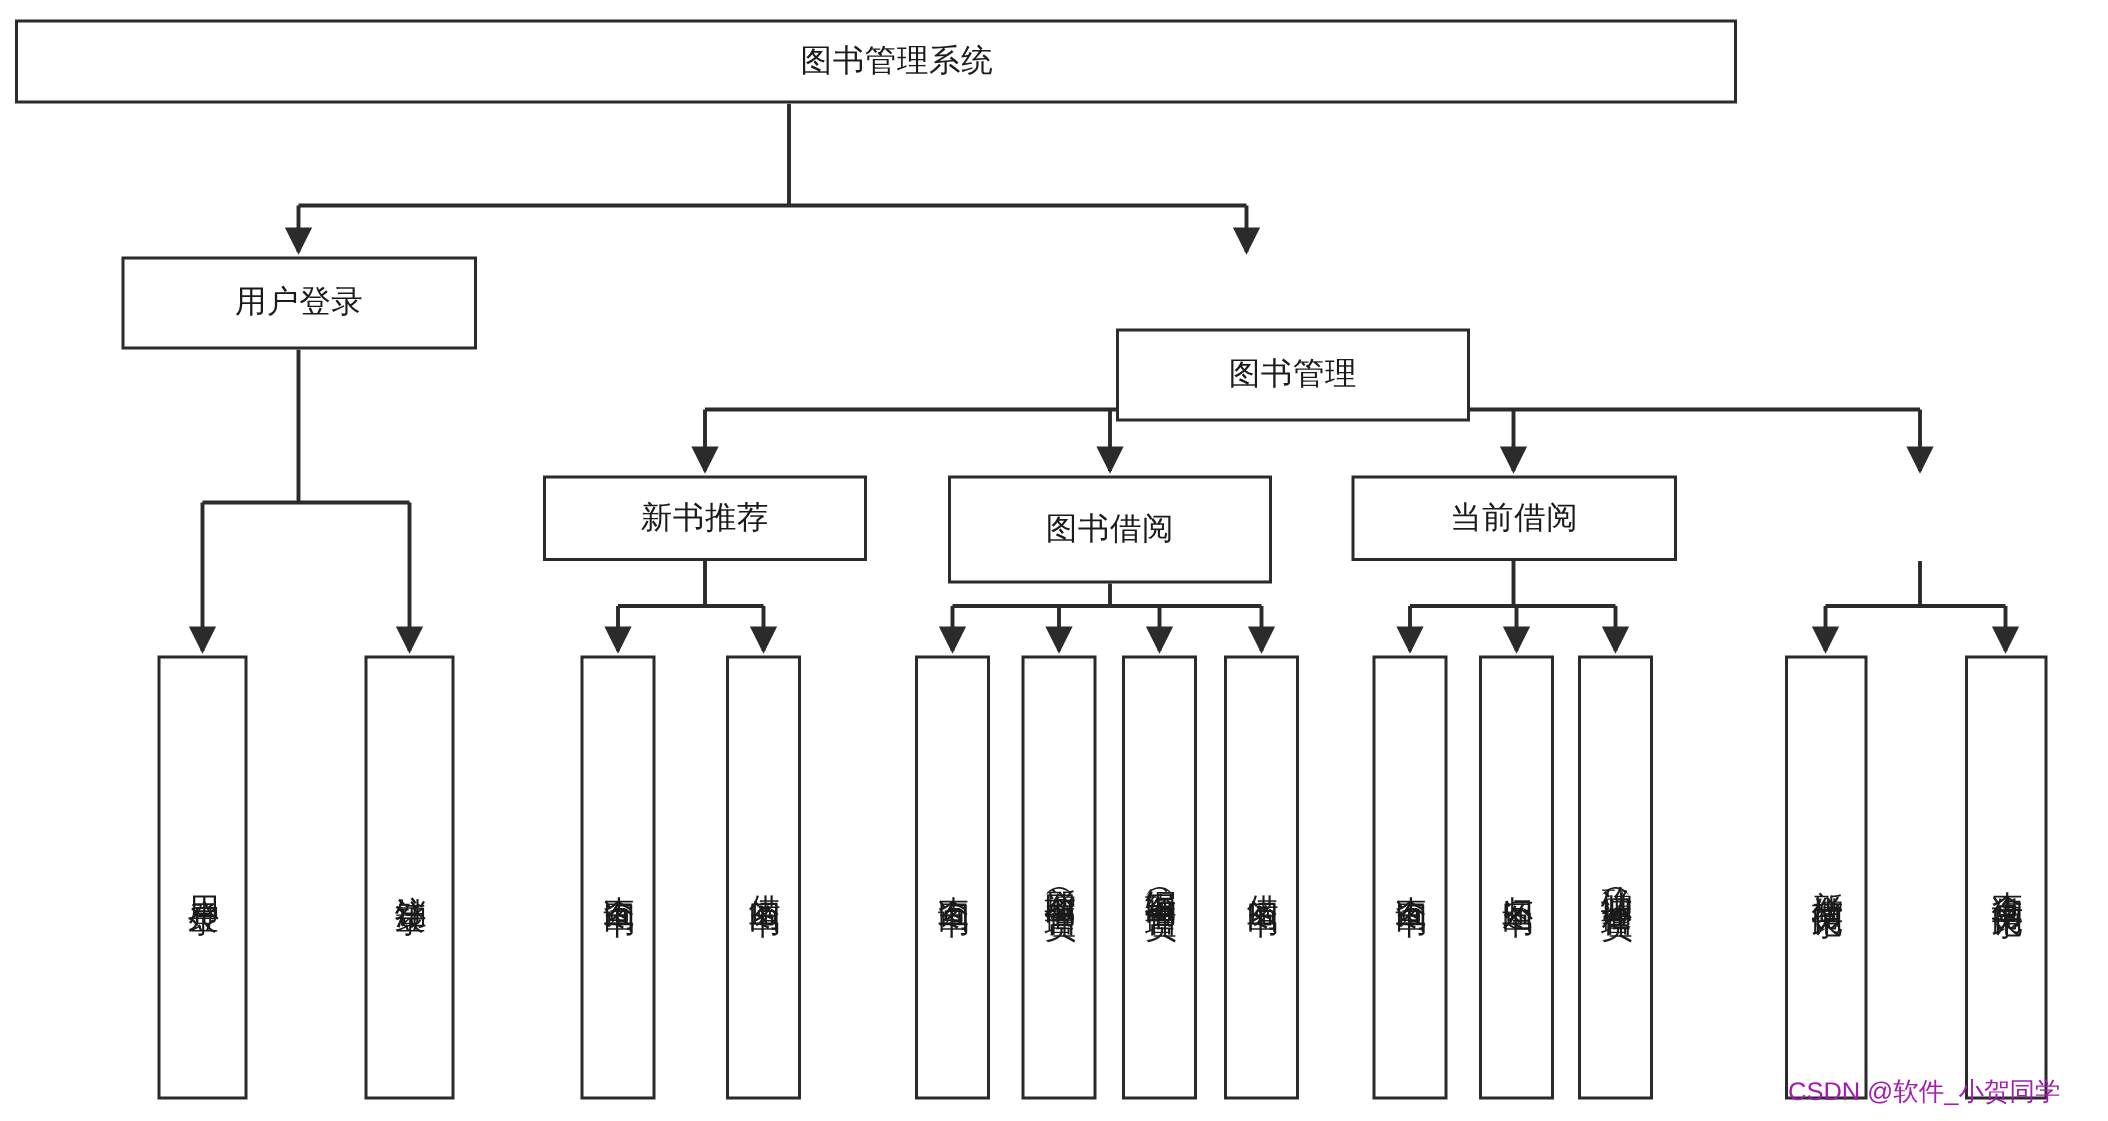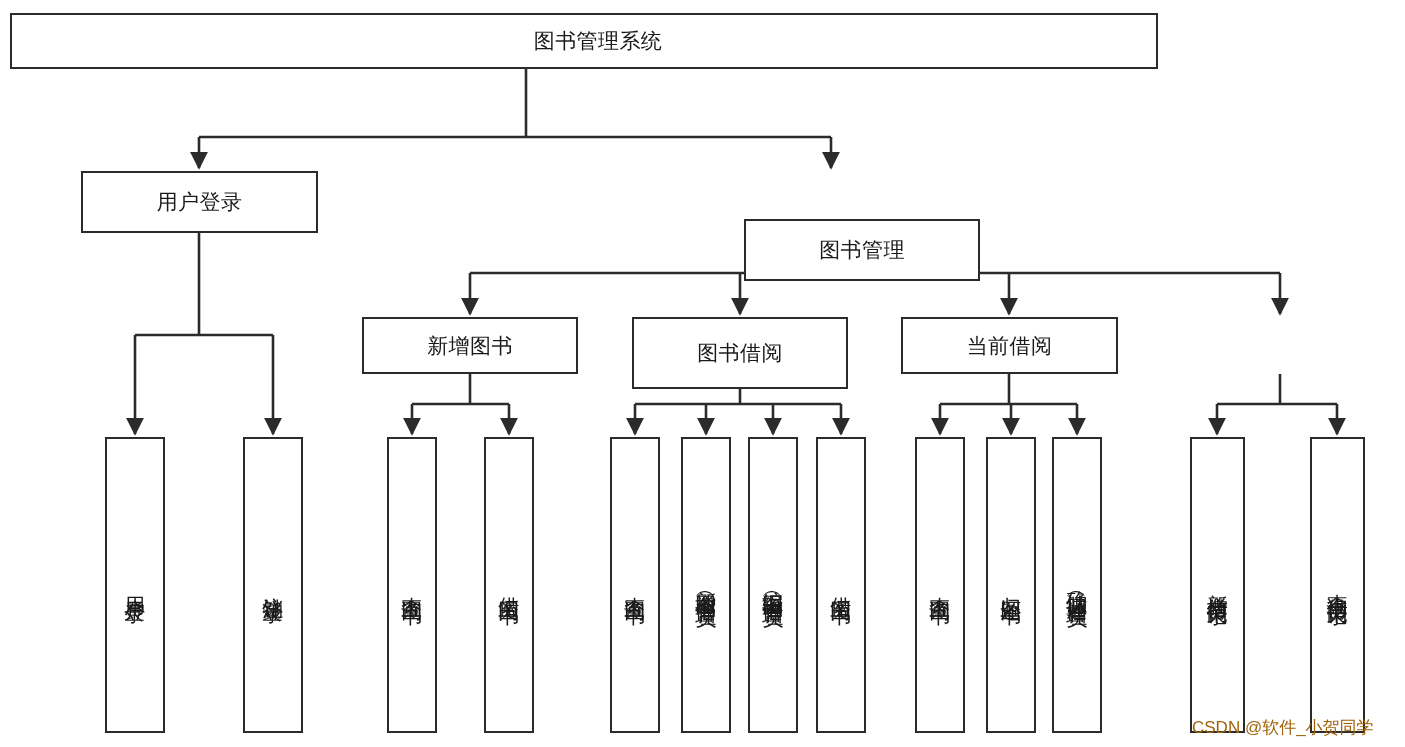--- a/index.html
+++ b/index.html
@@ -54,21 +54,21 @@
     text-align: center;
   }
   .node.vert .vtext {
     writing-mode: vertical-rl;
     text-orientation: upright;
     display: block;
   }
   .watermark {
     position: absolute;
     font-size: 17px;
-    color: #a16207;
+    color: #a21caf;
     white-space: nowrap;
     user-select: none;
   }
 </style>
 </head>
 <body>
 
 <div id="canvas">
 
   <svg class="wires" viewBox="0 0 1405 747" xmlns="http://www.w3.org/2000/svg">
@@ -126,21 +126,21 @@
   </div>
 
   <div class="node horiz" style="left:81px; top:171px; width:237px; height:62px;">
     <span>用户登录</span>
   </div>
   <div class="node horiz" style="left:744px; top:171px; width:236px; height:62px;margin-top:48px;">
     <span>图书管理</span>
   </div>
 
   <div class="node horiz" style="left:362px; top:317px; width:216px; height:57px;">
-    <span>新增图书</span>
+    <span>新书推荐</span>
   </div>
   <div class="node horiz" style="left:632px; top:317px; width:216px; height:72px;">
     <span>图书借阅</span>
   </div>
   <div class="node horiz" style="left:901px; top:317px; width:217px; height:57px;">
     <span>当前借阅</span>
   </div>
 
   <div class="node vert" style="left:105px; top:437px; width:60px; height:296px;">
     <span class="vtext">用户登录</span>

